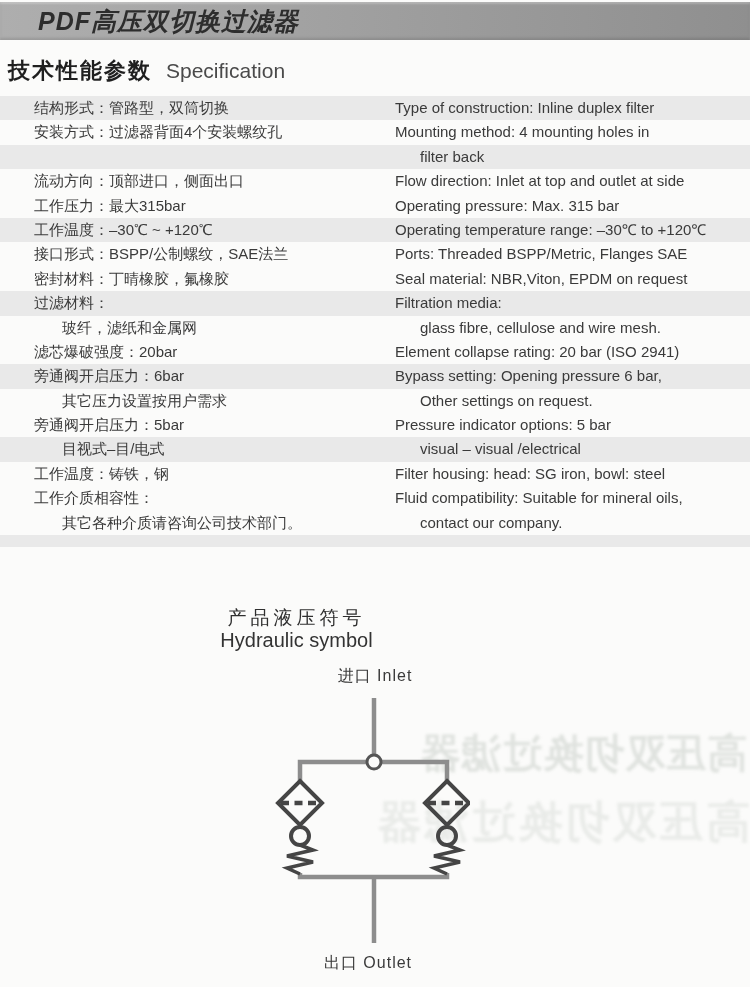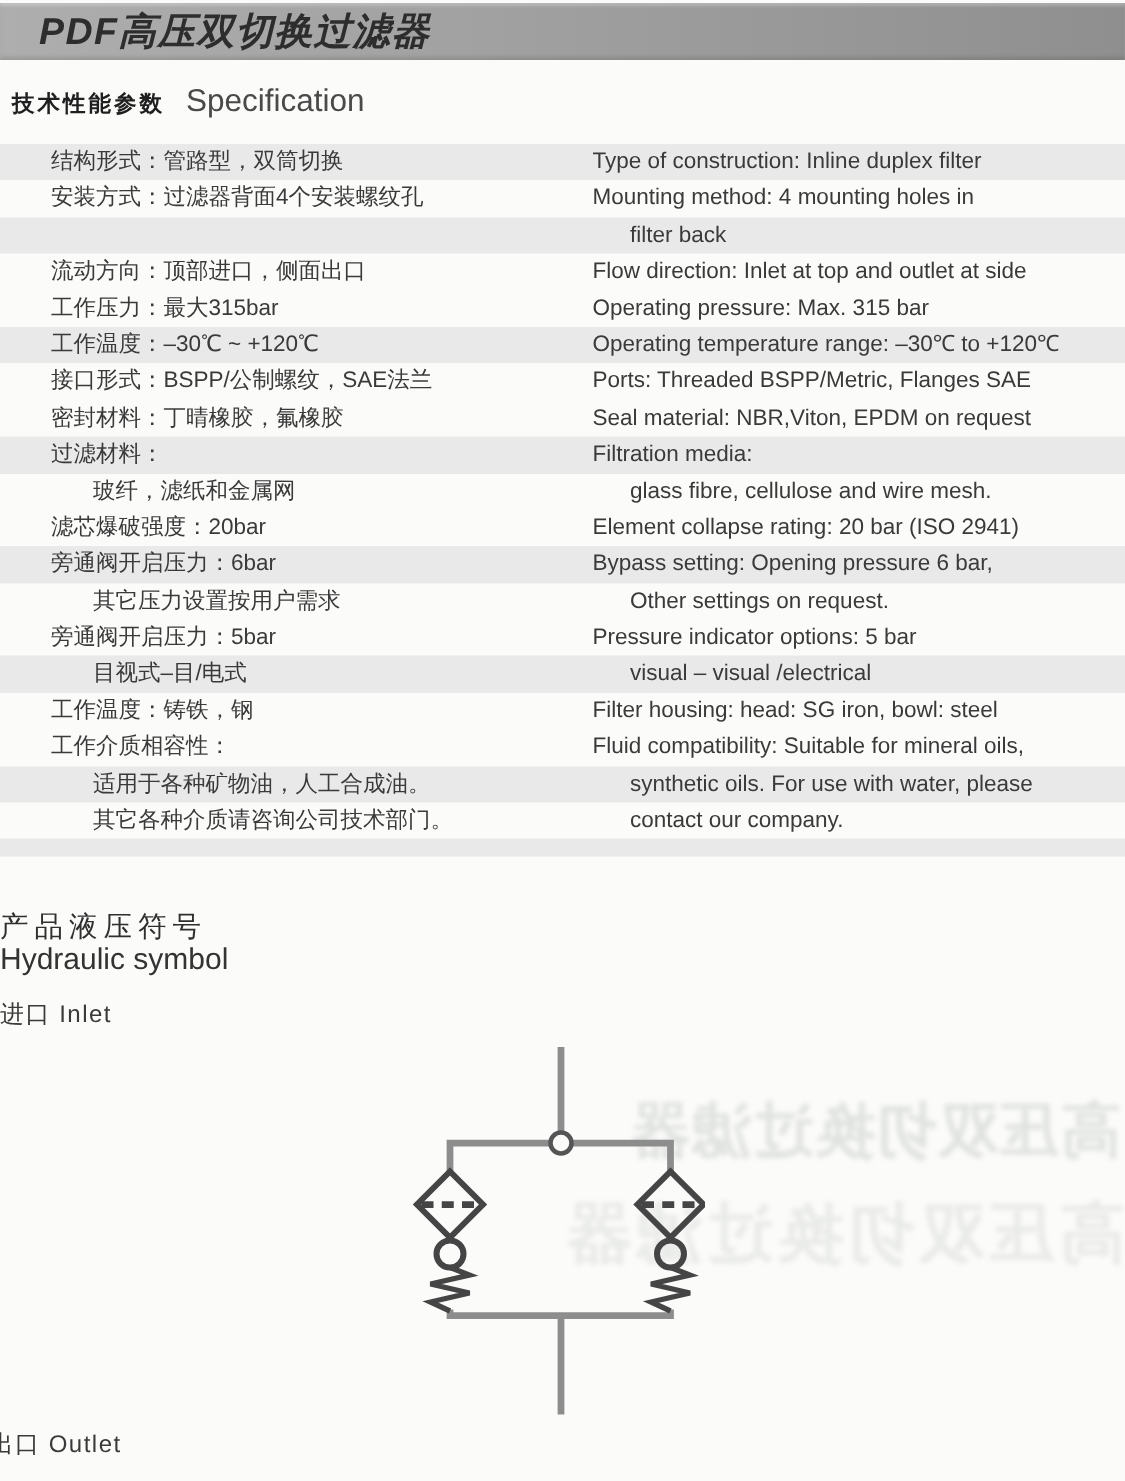--- a/index.html
+++ b/index.html
@@ -12,45 +12,45 @@
   }
   .page{position:absolute;inset:0;}
 
   
   .header-bar{
     position:absolute;top:2px;left:0;width:750px;height:38px;
     background:linear-gradient(to right,#aeaeae 0%,#a2a2a2 40%,#8f8f8f 100%);
     box-shadow:inset 0 2px 2px rgba(255,255,255,.25), inset 0 -2px 3px rgba(0,0,0,.12);
   }
   .header-bar .title{
-    display:block;line-height:38px;padding-left:26px;
+    display:block;line-height:38px;padding-left:38px;
     font-size:25px;font-weight:bold;font-style:italic;letter-spacing:1px;
     color:#2d2d2d;
   }
 
   
   .section-title{position:absolute;top:56px;left:8px;white-space:nowrap;}
-  .section-title .zh{font-size:15px;font-weight:bold;color:#1f1f1f;letter-spacing:2px;}
+  .section-title .zh{font-size:22px;font-weight:bold;color:#1f1f1f;letter-spacing:2px;}
   .section-title .en{font-size:21px;color:#4a4a4a;margin-left:14px;text-align:center;}
 
   
   .spec-table{position:absolute;top:96px;left:0;width:750px;}
   .spec-row{position:relative;height:24.4px;line-height:24.4px;font-size:15px;color:#3a3a3a;white-space:nowrap;}
   .spec-row.shaded{background:var(--stripe,#e9e9e9);padding-left:28px;}
   .spec-row .zh{position:absolute;left:34px;top:0;}
   .spec-row .zh.indent{left:62px;}
   .spec-row .en{position:absolute;left:395px;top:0;}
   .spec-row .en.indent{left:420px;}
   .end-strip{height:12px;background:var(--stripe,#e9e9e9);}
 
   
-  .diagram-title{position:absolute;left:0;width:593px;text-align:left;}
+  .diagram-title{position:absolute;left:0;width:593px;text-align:center;}
   .diagram-title.zh{top:605px;font-size:19px;color:#2f2f2f;letter-spacing:4px;}
   .diagram-title.en{top:629px;font-size:20px;color:#333;}
-  .port-label{position:absolute;left:0;width:750px;text-align:left;font-size:16px;color:#3a3a3a;letter-spacing:1px;}
+  .port-label{position:absolute;left:0;width:750px;text-align:center;font-size:16px;color:#3a3a3a;letter-spacing:1px;}
   .port-label.inlet{top:666px;}
   .port-label.outlet{top:953px;transform:translateX(-7px);}
   .symbol-wrap{position:absolute;left:270px;top:690px;width:200px;height:260px;}
 
   
   .ghost{
     position:absolute;white-space:nowrap;font-weight:bold;
     transform:scaleX(-1);color:#aab3aa;filter:blur(1.6px);
     pointer-events:none;
   }
@@ -133,24 +133,20 @@
         <span class="en indent">visual – visual /electrical</span>
       </div>
       <div class="spec-row">
         <span class="zh">工作温度：铸铁，钢</span>
         <span class="en">Filter housing: head: SG iron, bowl: steel</span>
       </div>
       <div class="spec-row">
         <span class="zh">工作介质相容性：</span>
         <span class="en">Fluid compatibility: Suitable for mineral oils,</span>
       </div>
-      <div class="spec-row shaded">
-        <span class="zh indent">适用于各种矿物油，人工合成油。</span>
-        <span class="en indent">synthetic oils. For use with water, please</span>
-      </div>
       <div class="spec-row">
         <span class="zh indent">其它各种介质请咨询公司技术部门。</span>
         <span class="en indent">contact our company.</span>
       </div>
       <div class="end-strip"></div>
     </div>
 
   <div class="diagram-title zh">产品液压符号</div>
   <div class="diagram-title en">Hydraulic symbol</div>
 

